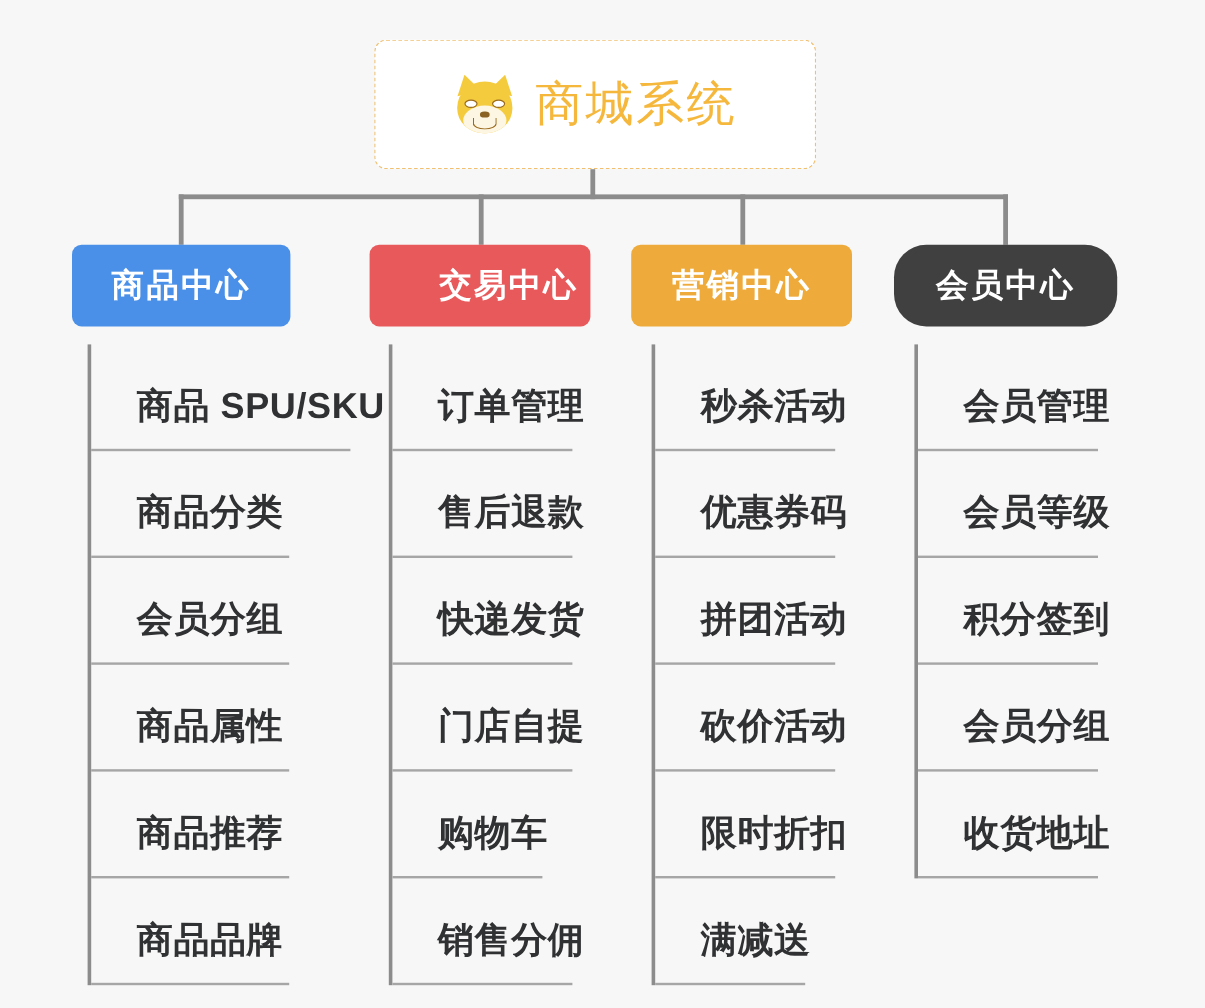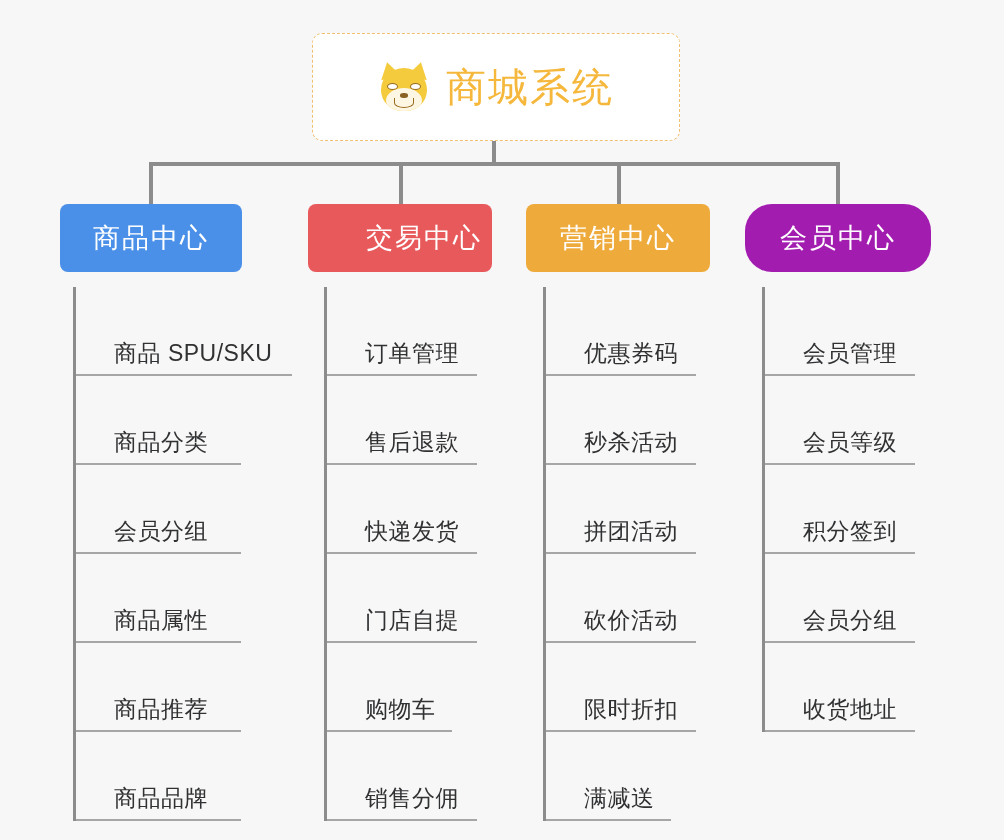--- a/index.html
+++ b/index.html
@@ -123,20 +123,21 @@
     position: absolute;
     background: #8c8c8c;
   }
   .line.v { width: 4px; }
   .line.h { height: 4px; }
 
   
   .column {
     position: absolute;
     top: 204px;
+    font-weight: bold;
   }
   .cat-box {
     position: relative;
     height: 68px;
     border-radius: 8px;
     display: flex;
     align-items: center;
     justify-content: center;
     color: #ffffff;
     font-size: 27px;
@@ -154,22 +155,22 @@
     position: relative;
     height: 89px;
     display: flex;
     align-items: flex-end;
     justify-content: flex-start;
     box-sizing: border-box;
   }
   .leaf-label {
     display: inline-block;
     margin-left: 38px;
-    padding-bottom: 7px;
-    font-size: 23px;
+    padding-bottom: 17px;
+    font-size: 30px;
     color: #303133;
     white-space: nowrap;
     letter-spacing: 0.5px;
   }
   .leaf-rule {
     position: absolute;
     left: 0;
     bottom: 0;
     height: 2px;
     background: #a6a6a6;
@@ -260,25 +261,25 @@
           <div class="leaf">
             <span class="leaf-label">销售分佣</span>
             <span class="leaf-rule" style="width: 150px;"></span>
           </div>
         </div>
       </div>
       <div class="column" style="left: 526px;">
         <div class="cat-box" style="width: 184px; background: rgb(238, 171, 60);">营销中心</div>
         <div class="leaves" style="margin-left: 17px;">
           <div class="leaf">
+            <span class="leaf-label">秒杀活动</span>
+            <span class="leaf-rule" style="width: 150px;"></span>
+          </div>
+          <div class="leaf">
             <span class="leaf-label">优惠券码</span>
-            <span class="leaf-rule" style="width: 150px;"></span>
-          </div>
-          <div class="leaf">
-            <span class="leaf-label">秒杀活动</span>
             <span class="leaf-rule" style="width: 150px;"></span>
           </div>
           <div class="leaf">
             <span class="leaf-label">拼团活动</span>
             <span class="leaf-rule" style="width: 150px;"></span>
           </div>
           <div class="leaf">
             <span class="leaf-label">砍价活动</span>
             <span class="leaf-rule" style="width: 150px;"></span>
           </div>
@@ -286,21 +287,21 @@
             <span class="leaf-label">限时折扣</span>
             <span class="leaf-rule" style="width: 150px;"></span>
           </div>
           <div class="leaf">
             <span class="leaf-label">满减送</span>
             <span class="leaf-rule" style="width: 125px;"></span>
           </div>
         </div>
       </div>
       <div class="column" style="left: 745px;">
-        <div class="cat-box" style="width: 186px; background: #a21caf; border-radius: 27px;">会员中心</div>
+        <div class="cat-box" style="width: 186px; background: #404040; border-radius: 27px;">会员中心</div>
         <div class="leaves" style="margin-left: 17px;">
           <div class="leaf">
             <span class="leaf-label">会员管理</span>
             <span class="leaf-rule" style="width: 150px;"></span>
           </div>
           <div class="leaf">
             <span class="leaf-label">会员等级</span>
             <span class="leaf-rule" style="width: 150px;"></span>
           </div>
           <div class="leaf">

